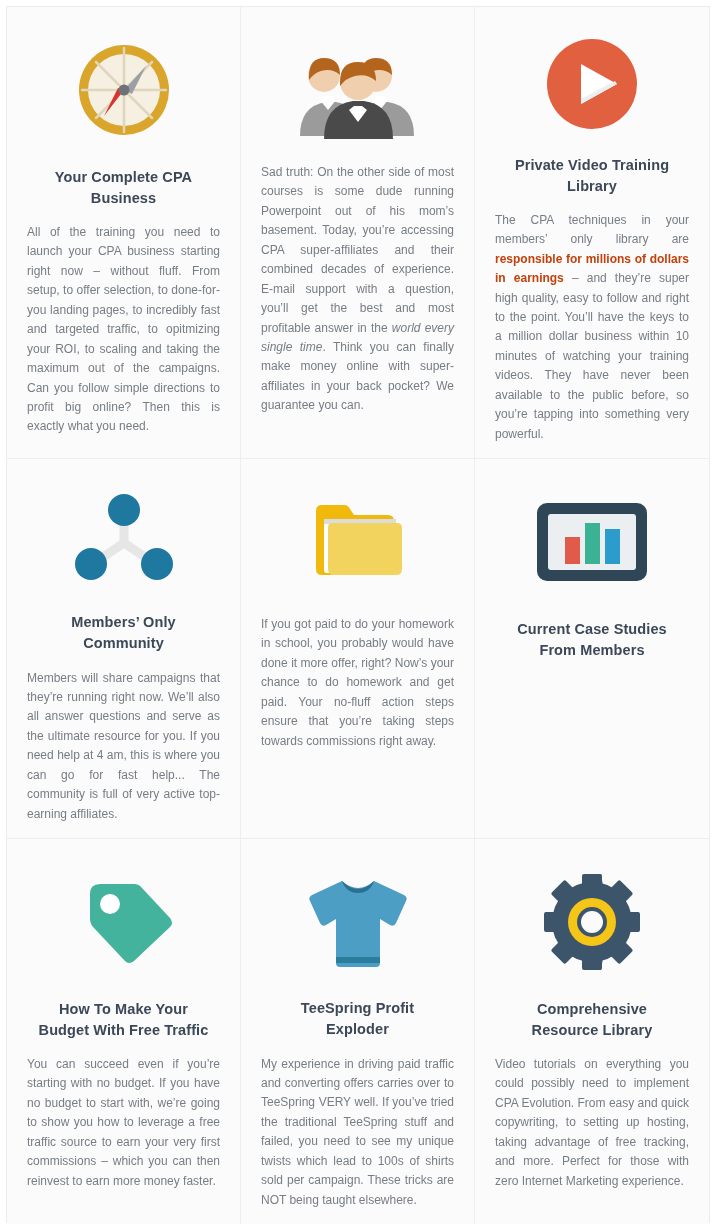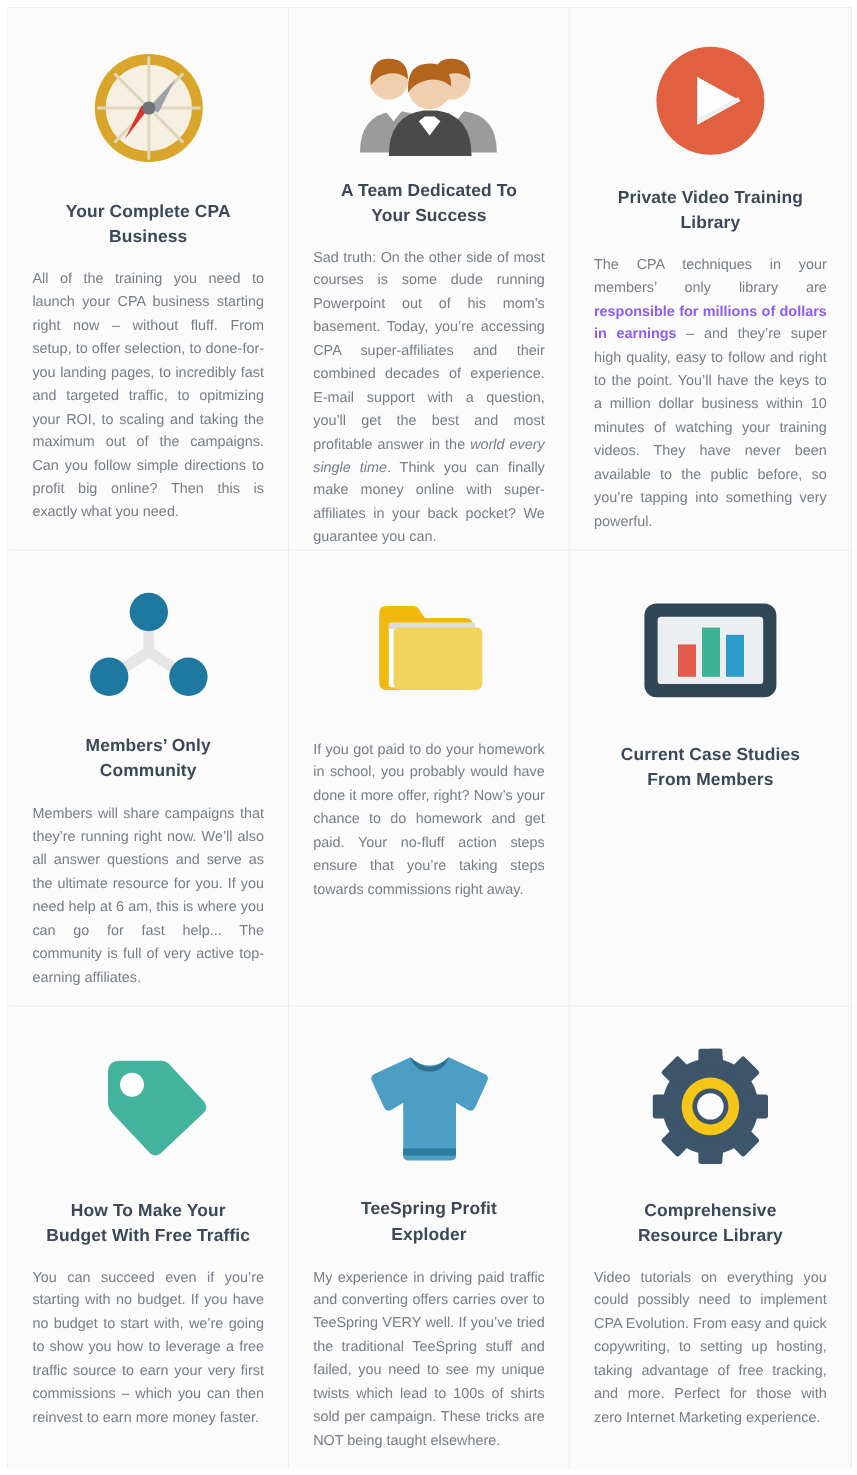--- a/index.html
+++ b/index.html
@@ -60,21 +60,21 @@
   .card-body{
     font-size:12px;
     color:#777d85;
     line-height:1.62;
     text-align:justify;
     text-justify:inter-word;
     margin:14px 2px 0 2px;
     width:100%;
     box-sizing:border-box;
   }
-  .card-body b{color:#8b5cf6;font-weight:bold;}
+  .card-body b{color:#c2410c;font-weight:bold;}
   .card-body i{font-style:italic;}
 </style>
 </head>
 <body>
 
 <div class="page">
   <div class="grid">
 
     <div class="cell col1 row1">
       <div class="icon-wrap">
@@ -113,22 +113,20 @@
             <path d="M78 60 l8 10 l8 -10 l-4 -4 h-8 z" fill="#ffffff"></path>
           </g>
           <g>
             <path d="M30 99 q0-34 29-38 l11 0 q29 4 29 38 z" fill="#4a4a4a"></path>
             <path d="M64 60 a18 18 0 1 1 0.01 0" fill="#f0cfae"></path>
             <path d="M46 42 q0-20 18-20 q18 0 18 19 q-9 -8 -21 -5 q-9 2 -15 10 z" fill="#b3651e"></path>
             <path d="M55 70 l9 12 l9 -12 l-5 -4 h-8 z" fill="#ffffff"></path>
           </g>
         </svg>
       </div>
-      <div class="card-title">A Team Dedicated To
-Your Success</div>
       <div class="card-body">Sad truth: On the other side of most courses is some dude running Powerpoint out of his mom’s basement. Today, you’re accessing CPA super-affiliates and their combined decades of experience. E-mail support with a question, you’ll get the best and most profitable answer in the <i>world every single time</i>. Think you can finally make money online with super-affiliates in your back pocket? We guarantee you can.</div>
     </div>
 
     <div class="cell col3 row1">
       <div class="icon-wrap">
         <svg width="98" height="98" viewBox="0 0 98 98">
           <circle cx="49" cy="49" r="45" fill="#e0603f"></circle>
           <polygon points="38,29 74,49 38,69" fill="#ffffff"></polygon>
           <polygon points="38,69 38,64 72,46 74,49" fill="#eceff1"></polygon>
         </svg>
@@ -146,21 +144,21 @@
             <line x1="52" y1="52" x2="22" y2="72"></line>
             <line x1="52" y1="52" x2="82" y2="72"></line>
           </g>
           <circle cx="52" cy="19" r="16" fill="#1f78a0"></circle>
           <circle cx="19" cy="73" r="16" fill="#1f78a0"></circle>
           <circle cx="85" cy="73" r="16" fill="#1f78a0"></circle>
         </svg>
       </div>
       <div class="card-title">Members’ Only
 Community</div>
-      <div class="card-body">Members will share campaigns that they’re running right now. We’ll also all answer questions and serve as the ultimate resource for you. If you need help at 6 am, this is where you can go for fast help... The community is full of very active top-earning affiliates.</div>
+      <div class="card-body">Members will share campaigns that they’re running right now. We’ll also all answer questions and serve as the ultimate resource for you. If you need help at 4 am, this is where you can go for fast help... The community is full of very active top-earning affiliates.</div>
     </div>
 
     <div class="cell col2 row2">
       <div class="icon-wrap">
         <svg width="100" height="90" viewBox="0 0 100 90">
           <path d="M8 14 q0-6 6-6 h22 q4 0 6 4 l4 6 h34 q6 0 6 6 v48 q0 6 -6 6 h-66 q-6 0 -6 -6 z" fill="#f0b90b"></path>
           <rect x="16" y="22" width="72" height="54" rx="3" fill="#ffffff"></rect>
           <rect x="16" y="22" width="72" height="5" fill="#dcdcdc"></rect>
           <path d="M20 30 q0-4 5-4 h64 q5 0 5 5 v41 q0 6 -6 6 h-62 q-6 0 -6 -6 z" fill="#f2d35e"></path>
         </svg>

